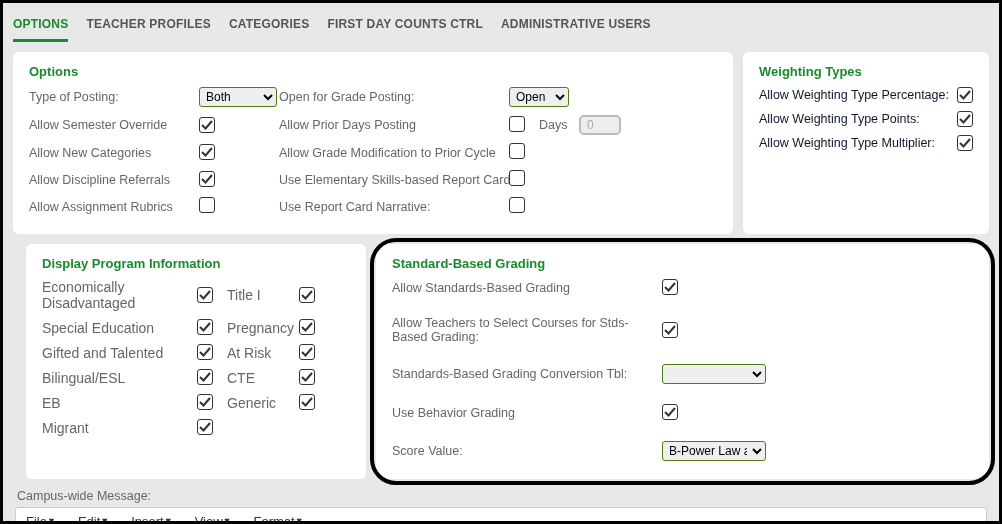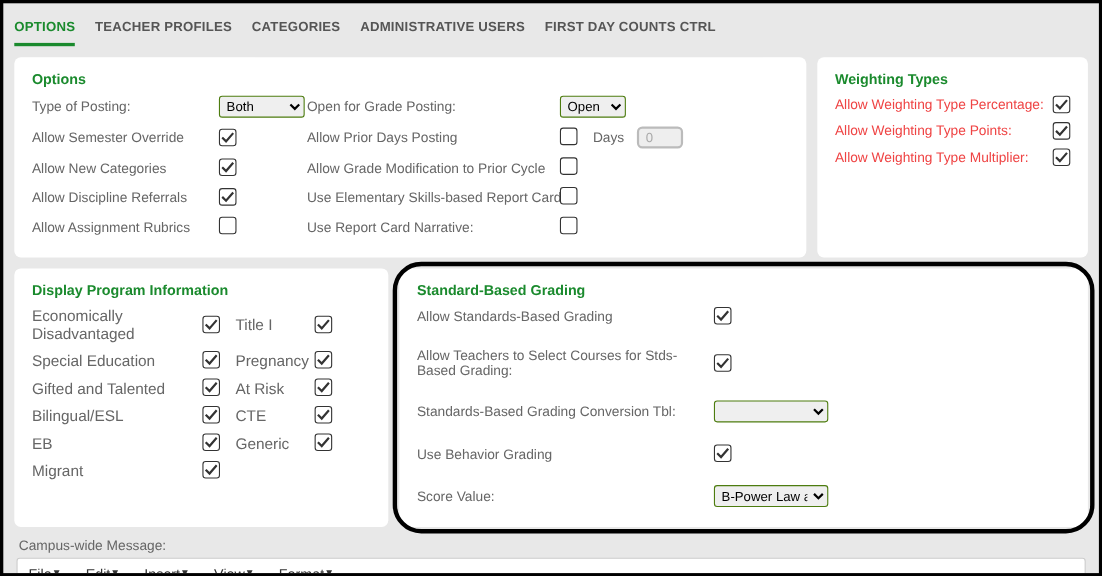--- a/index.html
+++ b/index.html
@@ -94,26 +94,27 @@
     text-align: left;
     padding: 0 6px;
     font-size: 12px;
   }
   .wt-row {
     display: flex;
     justify-content: space-between;
     align-items: center;
     margin-bottom: 8px;
     font-size: 12.5px;
-    color: #ef4444;
+    color: #0f172a;
   }
   .row2 {
     display: flex;
     gap: 10px;
     margin-bottom: 10px;
+    margin-left: 13px;
   }
   .panel.dpi { width: 340px; }
   .dpi-grid {
     display: grid;
     grid-template-columns: 155px 30px 72px 30px;
     row-gap: 8px;
     align-items: center;
     font-size: 14px;
     color: #666;
   }
@@ -166,22 +167,22 @@
     margin-top: 2px;
   }
 </style>
 </head>
 <body>
 
 <div class="tabs">
   <div class="tab active">OPTIONS</div>
   <div class="tab">TEACHER PROFILES</div>
   <div class="tab">CATEGORIES</div>
+  <div class="tab">FIRST DAY COUNTS CTRL</div>
   <div class="tab">ADMINISTRATIVE USERS</div>
-  <div class="tab">FIRST DAY COUNTS CTRL</div>
 </div>
 
 <div class="content">
 
   <div class="row1">
     <div class="panel options">
       <div class="panel-title">Options</div>
       <div class="opt-grid">
         <div class="lab">Type of Posting:</div>
         <div><select class="w70"><option>Both</option></select></div>

